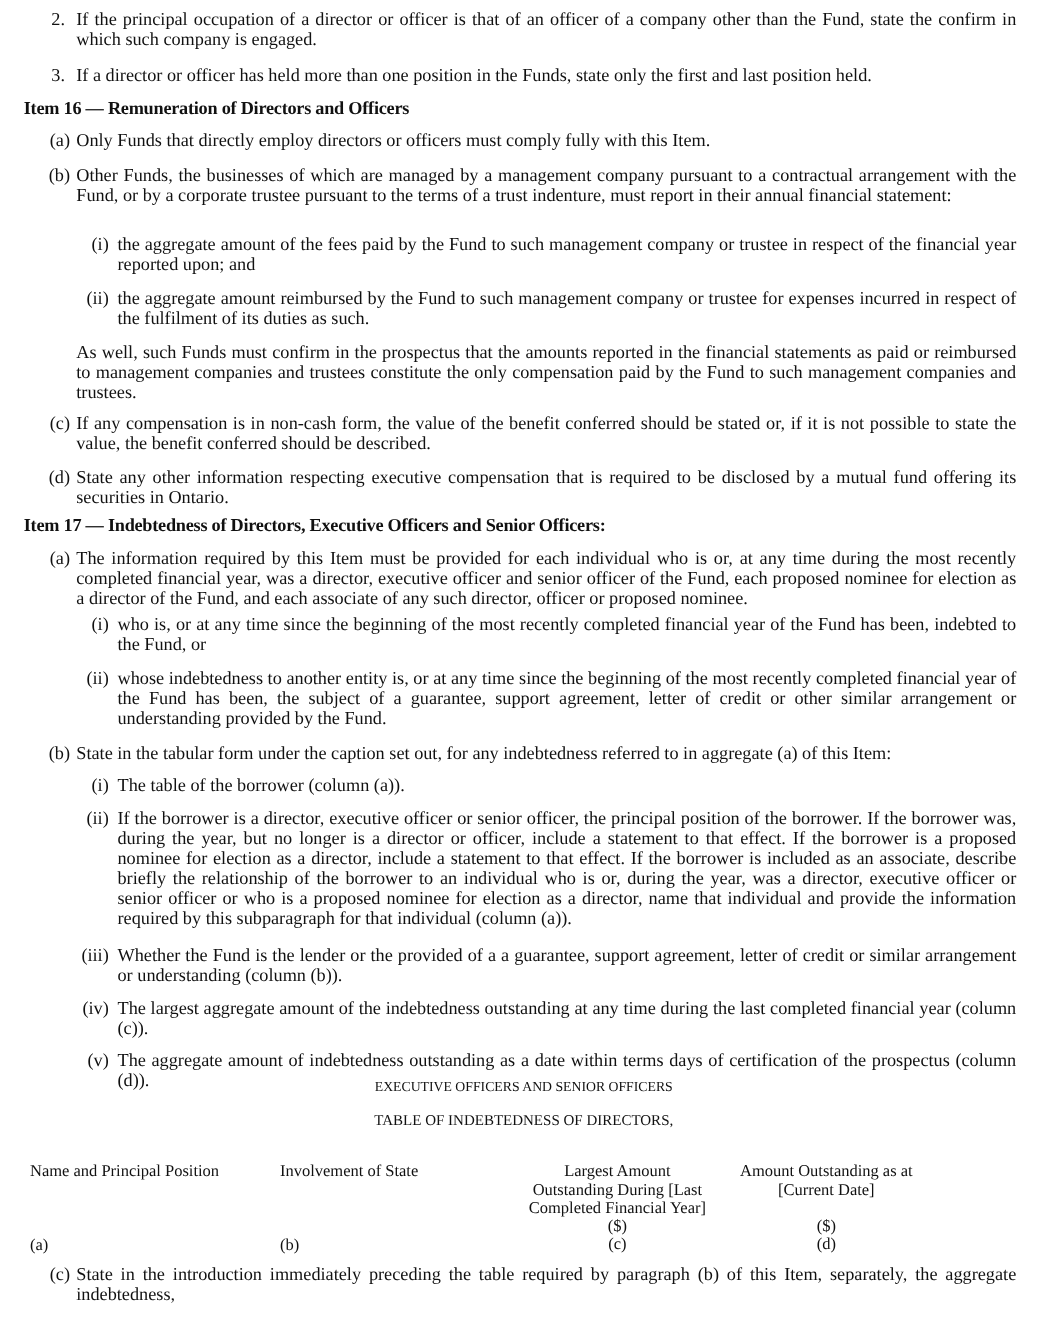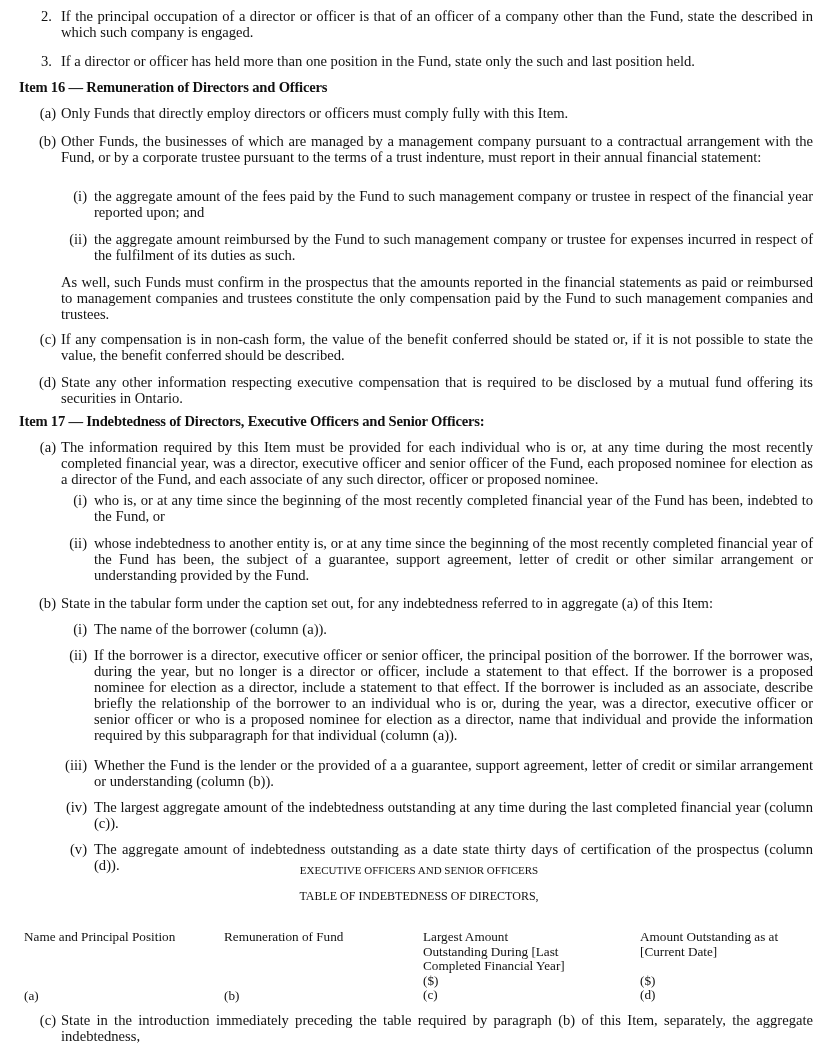--- a/index.html
+++ b/index.html
@@ -7,34 +7,34 @@
     width: 838px; height: 1055px; overflow: hidden; position: relative;
     font-family: "Liberation Serif", "DejaVu Serif", serif;
     color: #111111; font-size: 14.6px; line-height: 16px;
   }
   .page { position: absolute; left: 0; top: 0; width: 838px; }
   .row { position: absolute; left: 0; width: 838px; }
   .marker { position: absolute; text-align: right; }
   .body-text { position: absolute; text-align: justify; text-align-last: left; }
   .heading { position: absolute; left: 19px; font-weight: bold; letter-spacing: -0.2px; }
   .caption { position: absolute; left: 0; width: 838px; text-align: center; }
-  .th { position: absolute; font-size: 13.2px; line-height: 14.5px; }
+  .th { position: absolute; font-size: 13.2px; line-height: 14.5px; text-align: center; }
 </style>
 </head>
 <body>
 
 <div class="page">
 
   <div class="row" style="top:8px">
     <span class="marker" style="left:30px;width:22px">2.</span>
-    <div class="body-text" style="left:61px;width:752px">If the principal occupation of a director or officer is that of an officer of a company other than the Fund, state the described in which such company is engaged.</div>
+    <div class="body-text" style="left:61px;width:752px">If the principal occupation of a director or officer is that of an officer of a company other than the Fund, state the confirm in which such company is engaged.</div>
   </div>
   <div class="row" style="top:53px">
     <span class="marker" style="left:30px;width:22px">3.</span>
-    <div class="body-text" style="left:61px;width:752px">If a director or officer has held more than one position in the Fund, state only the such and last position held.</div>
+    <div class="body-text" style="left:61px;width:752px">If a director or officer has held more than one position in the Funds, state only the first and last position held.</div>
   </div>
 
   <div class="heading" style="top:79px">Item 16 — Remuneration of Directors and Officers</div>
 
   <div class="row" style="top:105px">
     <span class="marker" style="left:28px;width:28px">(a)</span>
     <div class="body-text" style="left:61px;width:752px">Only Funds that directly employ directors or officers must comply fully with this Item.</div>
   </div>
 
   <div class="row" style="top:133px">
@@ -83,66 +83,66 @@
     <div class="body-text" style="left:94px;width:719px">whose indebtedness to another entity is, or at any time since the beginning of the most recently completed financial year of the Fund has been, the subject of a guarantee, support agreement, letter of credit or other similar arrangement or understanding provided by the Fund.</div>
   </div>
 
   <div class="row" style="top:595px">
     <span class="marker" style="left:28px;width:28px">(b)</span>
     <div class="body-text" style="left:61px;width:752px">State in the tabular form under the caption set out, for any indebtedness referred to in aggregate (a) of this Item:</div>
   </div>
 
   <div class="row" style="top:621px">
     <span class="marker" style="left:60px;width:27px">(i)</span>
-    <div class="body-text" style="left:94px;width:719px">The name of the borrower (column (a)).</div>
+    <div class="body-text" style="left:94px;width:719px">The table of the borrower (column (a)).</div>
   </div>
 
   <div class="row" style="top:647px">
     <span class="marker" style="left:60px;width:27px">(ii)</span>
     <div class="body-text" style="left:94px;width:719px">If the borrower is a director, executive officer or senior officer, the principal position of the borrower. If the borrower was, during the year, but no longer is a director or officer, include a statement to that effect. If the borrower is a proposed nominee for election as a director, include a statement to that effect. If the borrower is included as an associate, describe briefly the relationship of the borrower to an individual who is or, during the year, was a director, executive officer or senior officer or who is a proposed nominee for election as a director, name that individual and provide the information required by this subparagraph for that individual (column (a)).</div>
   </div>
 
   <div class="row" style="top:757px">
     <span class="marker" style="left:56px;width:31px">(iii)</span>
     <div class="body-text" style="left:94px;width:719px">Whether the Fund is the lender or the provided of a a guarantee, support agreement, letter of credit or similar arrangement or understanding (column (b)).</div>
   </div>
 
   <div class="row" style="top:799px">
     <span class="marker" style="left:56px;width:31px">(iv)</span>
     <div class="body-text" style="left:94px;width:719px">The largest aggregate amount of the indebtedness outstanding at any time during the last completed financial year (column (c)).</div>
   </div>
 
   <div class="row" style="top:841px">
     <span class="marker" style="left:56px;width:31px">(v)</span>
-    <div class="body-text" style="left:94px;width:719px">The aggregate amount of indebtedness outstanding as a date state thirty days of certification of the prospectus (column (d)).</div>
+    <div class="body-text" style="left:94px;width:719px">The aggregate amount of indebtedness outstanding as a date within terms days of certification of the prospectus (column (d)).</div>
   </div>
 
   <div class="caption" style="top:888px;font-size:12px">TABLE OF INDEBTEDNESS OF DIRECTORS,</div>
   <div class="caption" style="top:862px;font-size:11px">EXECUTIVE OFFICERS AND SENIOR OFFICERS</div>
 
   <div>
     <div class="th" style="left:24px;top:930px">
       <div>Name and Principal Position</div>
     </div>
     <div class="th" style="left:24px;top:989px">(a)</div>
 
     <div class="th" style="left:224px;top:930px">
-      <div>Remuneration of Fund</div>
+      <div>Involvement of State</div>
     </div>
     <div class="th" style="left:224px;top:989px">(b)</div>
 
     <div class="th" style="left:423px;top:930px">
       <div>Largest Amount</div>
       <div>Outstanding During [Last</div>
       <div>Completed Financial Year]</div>
       <div>($)</div>
       <div>(c)</div>
     </div>
 
-    <div class="th" style="left:640px;top:930px">
+    <div class="th" style="left:592px;top:930px">
       <div>Amount Outstanding as at</div>
       <div>[Current Date]</div>
       <div style="height:14.5px"></div>
       <div>($)</div>
       <div>(d)</div>
     </div>
   </div>
 
   <div class="row" style="top:1012px">
     <span class="marker" style="left:28px;width:28px">(c)</span>

